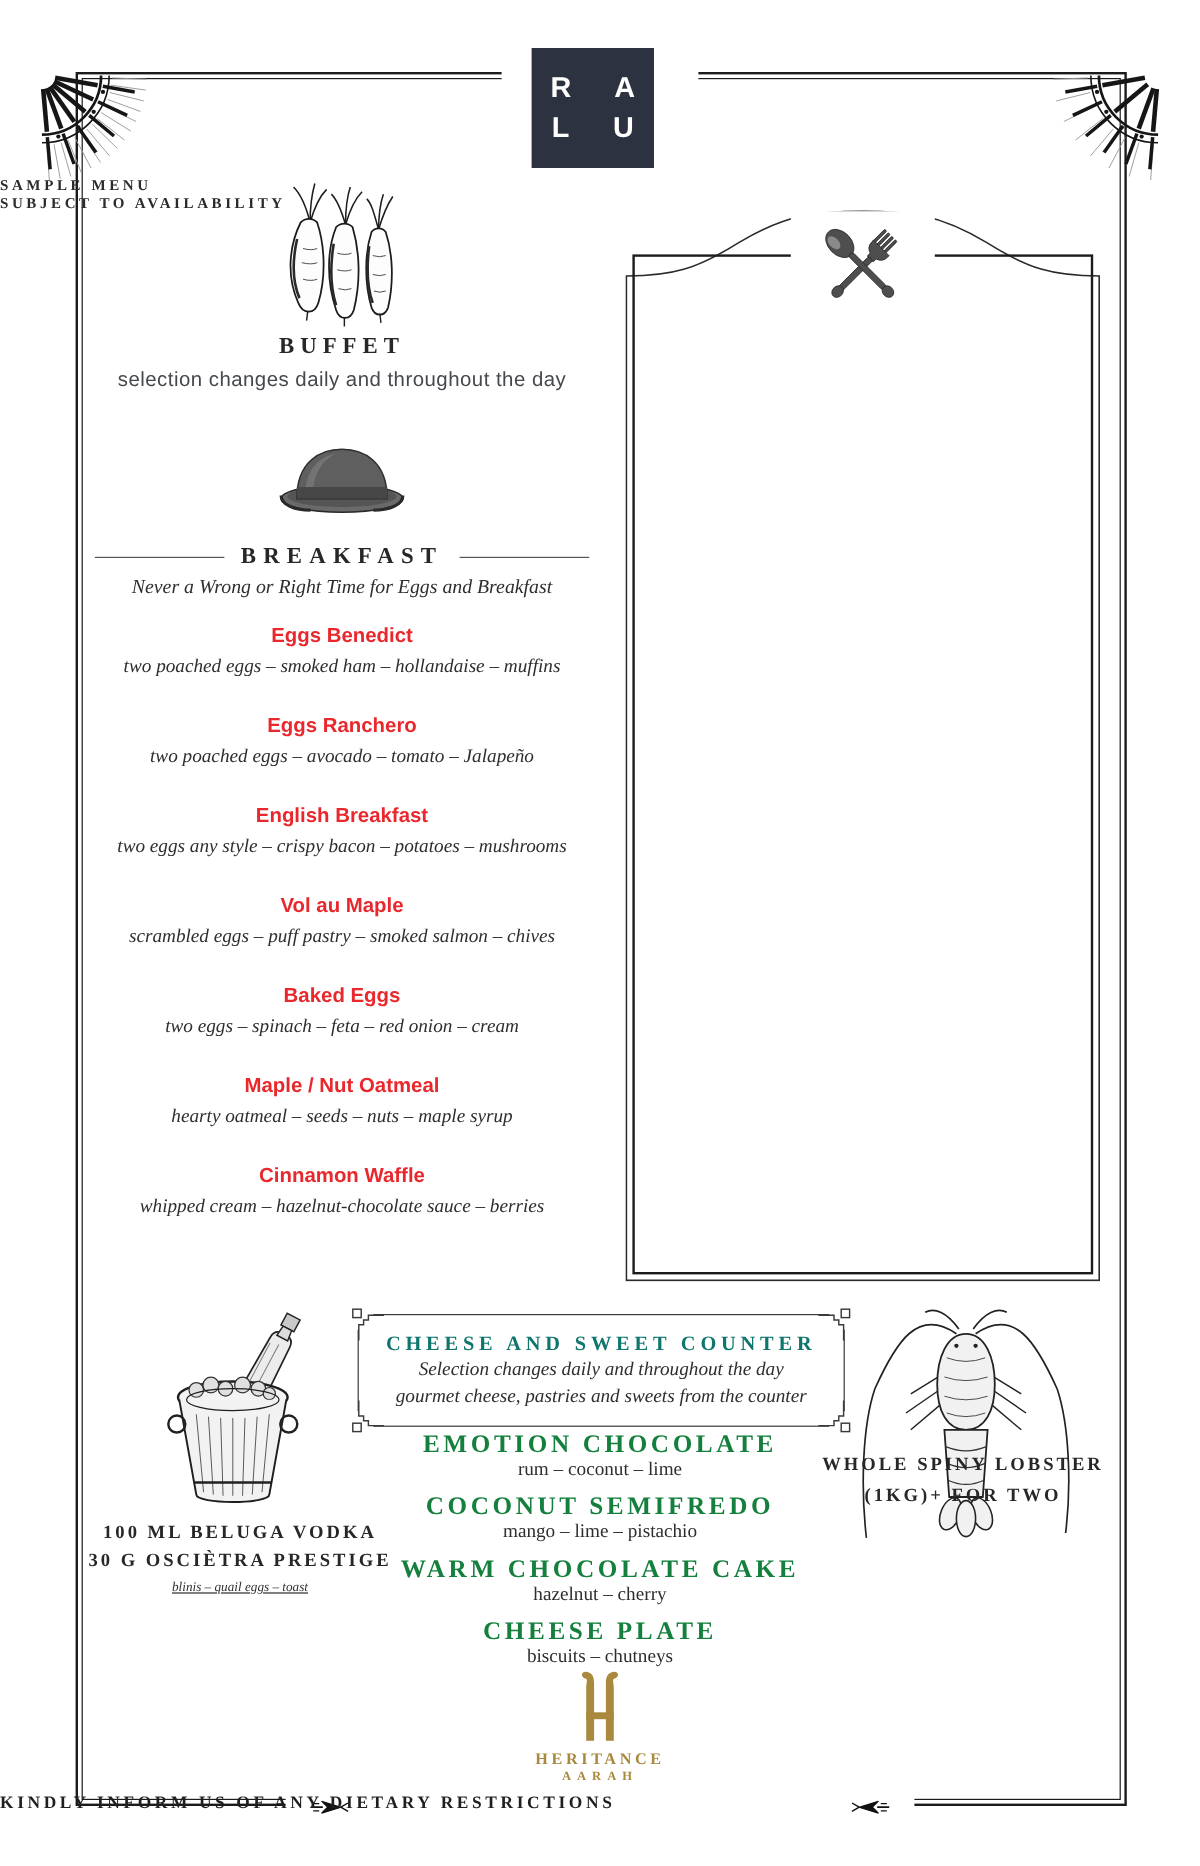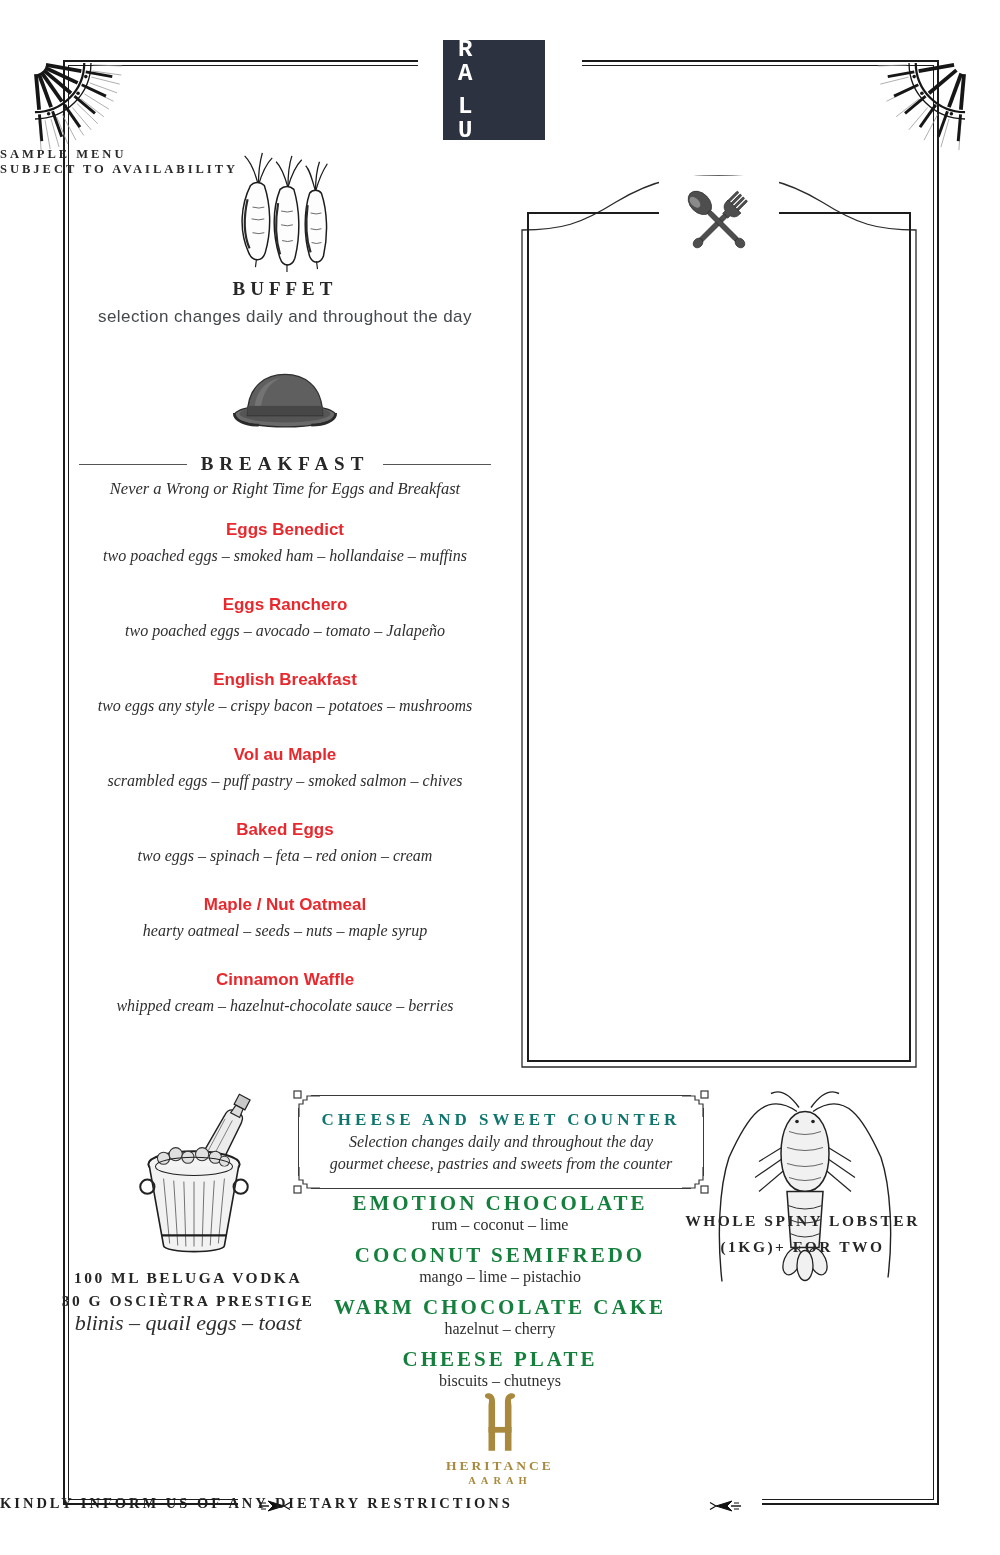--- a/index.html
+++ b/index.html
@@ -14,21 +14,21 @@
   .patch-top{left:418px;top:52px;width:164px;height:26px;}
   .patch-bottom{left:238px;top:1488px;width:524px;height:30px;}
 
   .corner{position:absolute;width:112px;height:112px;}
   .corner.tl{left:26px;top:54px;}
   .corner.tr{left:862px;top:54px;transform:scaleX(-1);}
 
   
   .logo-box{position:absolute;left:443px;top:40px;width:102px;height:100px;background:#2c3240;
             display:flex;flex-direction:column;align-items:center;justify-content:center;gap:9px;}
-  .logo-row{color:#fff;font-family:Liberation Mono, monospace;font-weight:700;font-size:24px;
+  .logo-row{color:#fff;font-family:Liberation Sans, sans-serif;font-weight:700;font-size:24px;
             letter-spacing:15px;padding-left:15px;line-height:1;}
   .sample{position:absolute;left:0;right:0;top:147px;text-align:left;font-weight:700;
           font-size:12.5px;letter-spacing:3px;color:#2b2b2b;line-height:15px;}
 
   
   .hdr-row{display:flex;align-items:center;justify-content:center;gap:14px;}
   .rule{height:1px;background:#555;}
   .big-hdr{font-weight:700;font-size:19px;letter-spacing:5px;color:#272727;line-height:26px;}
 
   
@@ -67,23 +67,23 @@
   .ckey.tl{left:-8px;top:-8px;} .ckey.tr{right:-8px;top:-8px;transform:scaleX(-1);}
   .ckey.bl{left:-8px;bottom:-8px;transform:scaleY(-1);} .ckey.br{right:-8px;bottom:-8px;transform:scale(-1,-1);}
 
   
   .desserts{position:absolute;left:300px;top:1192px;width:400px;text-align:center;}
   .d-item{margin-bottom:8px;}
   .d-name{font-weight:700;font-size:21px;letter-spacing:3px;color:#15803d;line-height:22px;}
   .d-desc{font-size:16px;color:#2e2e2e;line-height:22px;}
 
   
-  .vodka{position:absolute;left:28px;top:1266px;width:320px;text-align:center;}
+  .vodka{position:absolute;left:40px;top:1266px;width:320px;text-align:center;}
   .feat-line{font-weight:700;font-size:15.5px;letter-spacing:2.5px;color:#272727;line-height:23px;}
-  .feat-desc{font-style:italic;font-size:22px;color:#2e2e2e;line-height:22px;}
+  .feat-desc{font-style:italic;font-size:11px;color:#2e2e2e;line-height:22px;text-decoration:underline;}
   .lobster-text{position:absolute;left:655px;top:1208px;width:295px;text-align:center;}
   .lobster-text .feat-line{line-height:26px;}
 
   .illus{position:absolute;}
 
   
   .brand{position:absolute;left:0;right:0;top:1390px;text-align:center;}
   .brand-name{color:#a8893d;font-weight:700;font-size:13.5px;letter-spacing:3px;line-height:16px;margin-top:4px;}
   .brand-sub{color:#a8893d;font-weight:700;font-size:10.5px;letter-spacing:5px;line-height:14px;}
   .notice{position:absolute;left:0;right:0;top:1495px;text-align:left;font-weight:700;

